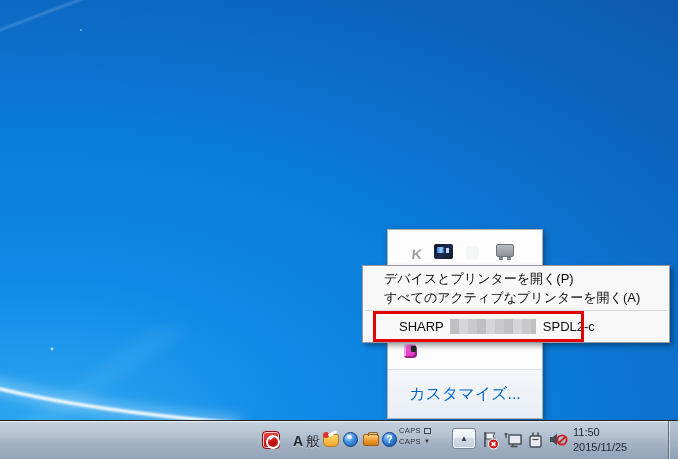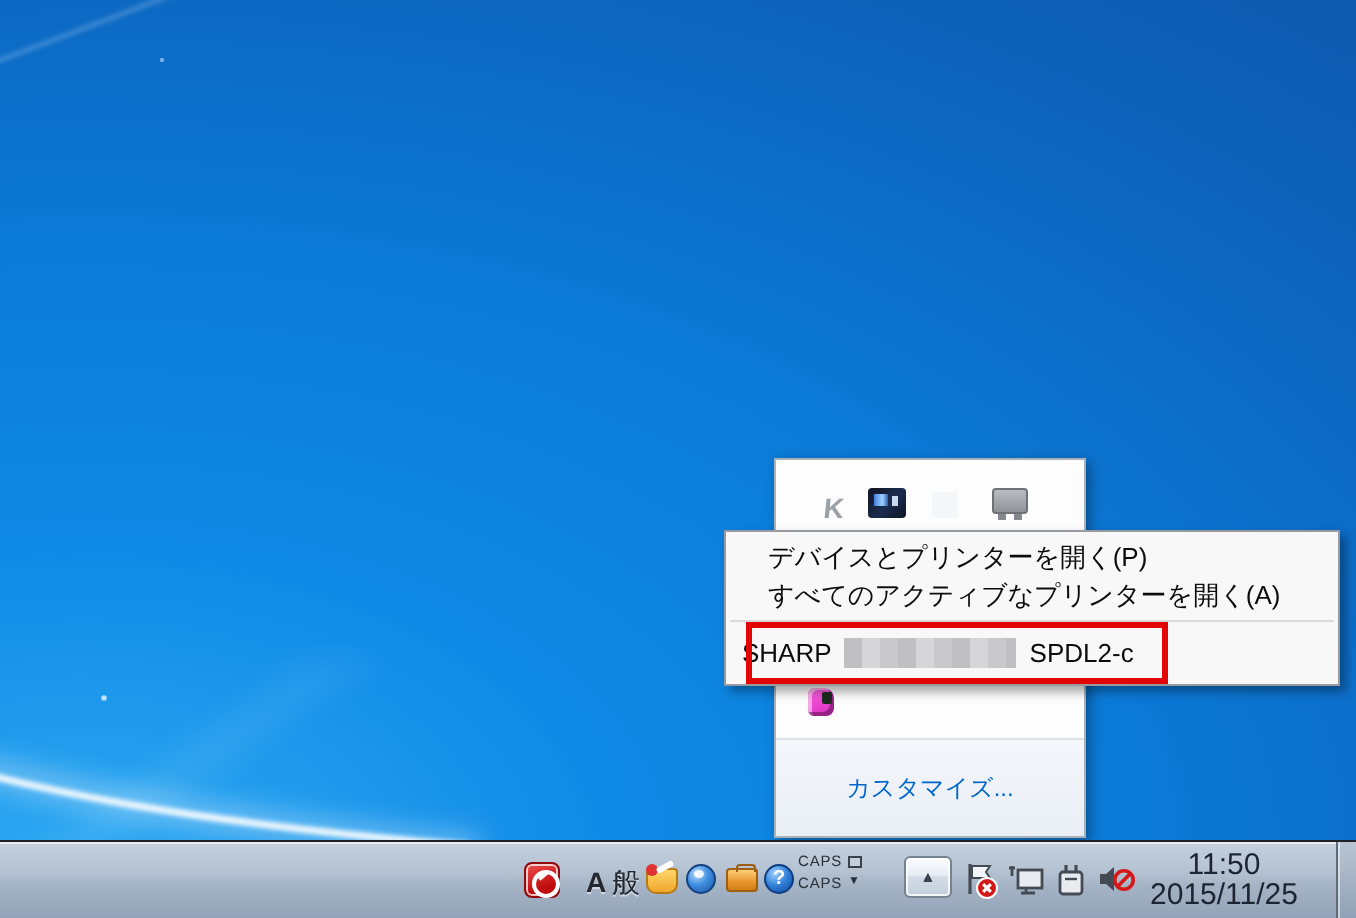--- a/index.html
+++ b/index.html
@@ -27,35 +27,35 @@
   .ficon-printer { left:108px; top:0; width:18px; height:13px; background:linear-gradient(180deg,#b9bcc0,#8f9397); border:1px solid #6e7276; border-radius:2px; position:absolute; }
   .ficon-printer::before { content:""; position:absolute; left:2px; bottom:-4px; width:4px; height:3px; background:#84888c; }
   .ficon-printer::after { content:""; position:absolute; right:2px; bottom:-4px; width:4px; height:3px; background:#84888c; }
   .ficon-pink { position:absolute; left:16px; top:114px; width:13px; height:14px; background:linear-gradient(160deg,#ff66e6 0%, #e23cc8 70%); border-radius:3px 5px 4px 3px; box-shadow:inset -2px -2px 0 rgba(60,0,50,.45), inset 2px 1px 0 rgba(255,255,255,.5); }
   .ficon-pink::before { content:""; position:absolute; right:1px; top:2px; width:5px; height:6px; background:#1d2b20; border-radius:1px; }
   #customize-area {
     position:absolute; left:0; bottom:0; width:100%; height:49px;
     background:linear-gradient(180deg,#f4f7fb,#e9eef6); border-top:1px solid #dbe2ea;
     display:flex; align-items:center; justify-content:center;
   }
-  #customize-link { color:#0066cc; font-size:12px; cursor:pointer; }
+  #customize-link { color:#0066cc; font-size:16px; cursor:pointer; }
 
   
   #context-menu {
     position:absolute; left:362px; top:265px; width:308px; height:78px;
     background:#f8f8f8; border:1px solid #979ba1; z-index:20;
     box-shadow:3px 3px 5px rgba(0,0,0,.35);
     padding-top:3px;
   }
   .menu-item {
     height:19px; line-height:19px; padding-left:21px; font-size:13px; color:#0c0c0c;
     white-space:nowrap; overflow:hidden;
   }
   .menu-sep { height:1px; background:#d9d9d9; margin:3px 2px 3px 2px; }
-  .menu-item-printer { display:flex; align-items:center; height:24px; padding-left:8px; font-size:13px; color:#0c0c0c; }
+  .menu-item-printer { display:flex; align-items:center; height:24px; padding-left:36px; font-size:13px; color:#0c0c0c; }
   .redacted-block {
     width:86px; height:15px; margin:0 7px 0 6px;
     background:
       repeating-linear-gradient(90deg, rgba(190,190,192,.9) 0 9px, rgba(214,214,216,.9) 9px 18px, rgba(200,200,202,.9) 18px 27px),
       #d2d2d4;
   }
 
   
   #red-box {
     position:absolute; left:373px; top:311px; width:211px; height:31px;
@@ -100,21 +100,21 @@
   .ime-row { display:flex; align-items:center; gap:3px; }
   .restore-glyph { position:relative; width:7px; height:6px; }
   .restore-glyph::before { content:""; position:absolute; right:0; top:0; width:5px; height:4px; border:1px solid #3a414c; }
   .restore-glyph::after { content:""; position:absolute; left:0; bottom:0; width:5px; height:4px; border:1px solid #3a414c; background:#c2cedb; }
   .drop-glyph { font-size:6px; color:#2b313a; }
   
   #show-hidden-btn { left:452px; top:7px; width:24px; height:21px; border-radius:3px;
     border:1px solid #77828f; background:linear-gradient(180deg,#fbfdff 0%, #e7edf4 45%, #d2dce6 50%, #c2cfdc 100%);
     box-shadow:inset 0 0 0 1px rgba(255,255,255,.8); color:#39404a; font-size:8px; text-align:center; line-height:19px; cursor:pointer; }
   
-  #clock { left:573px; top:4px; width:78px; text-align:center; font-size:15px; color:#1d2532; line-height:15px; cursor:default; }
+  #clock { left:573px; top:4px; width:78px; text-align:left; font-size:11px; color:#1d2532; line-height:15px; cursor:default; }
   
   #show-desktop { right:0; top:0; width:10px; height:39px;
     border-left:1px solid #5f6b7a; box-shadow:inset 1px 0 0 rgba(255,255,255,.5);
     background:linear-gradient(180deg,#b9c5d3,#8fa0b4); cursor:pointer; }
   .tray-svg { position:absolute; top:10px; }
 </style>
 </head>
 <body>
 
 <div id="desktop">

